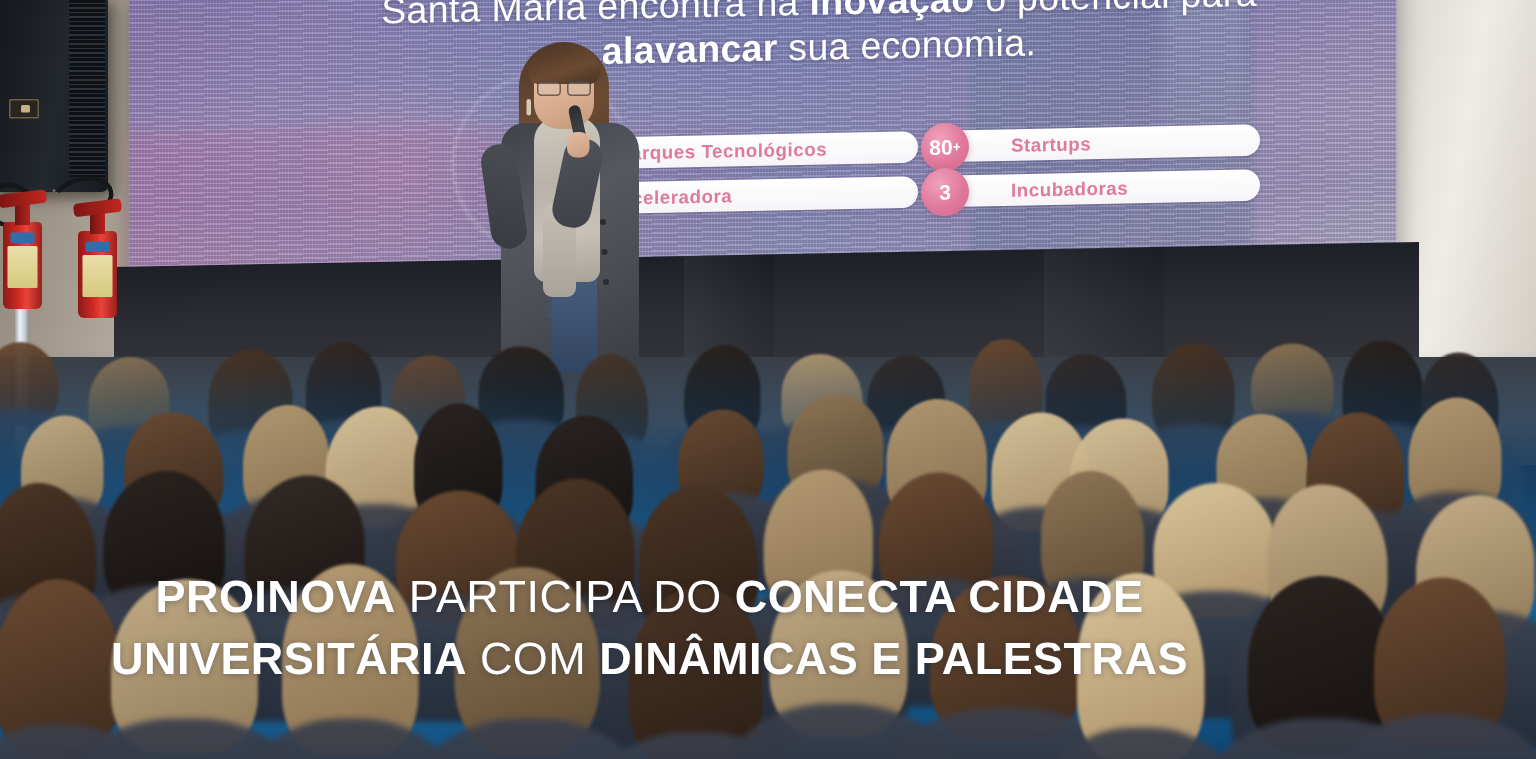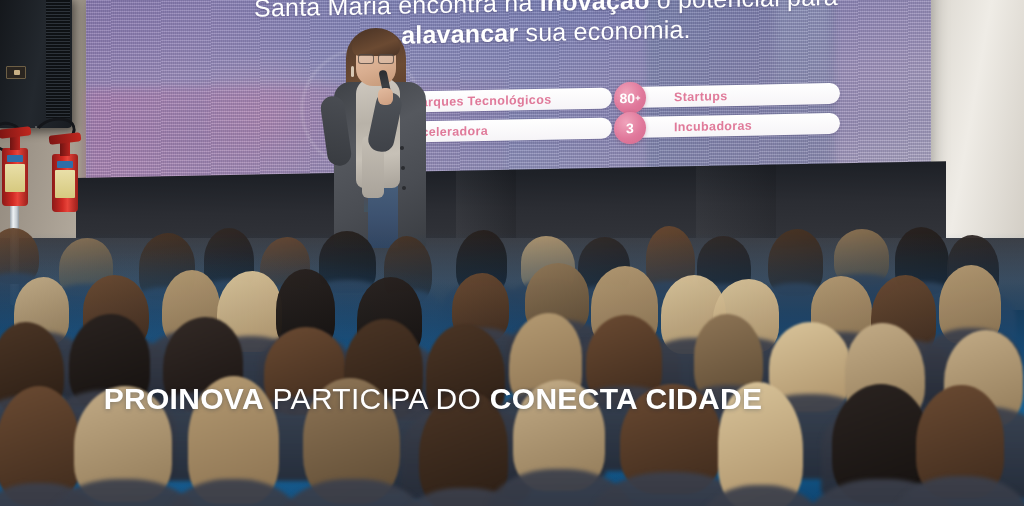--- a/index.html
+++ b/index.html
@@ -553,15 +553,16 @@
         <div style="position: absolute; left: 890px; top: 251px; width: 143px; height: 107px; background: linear-gradient(rgba(60, 64, 76, 0.92), rgba(38, 44, 56, 0.96)); border-radius: 46% 46% 12% 12%; filter: blur(2px); z-index: 3;"></div>
       </div>
 
   </div>
 
   <div class="blue-overlay"></div>
   <div class="blue-overlay-2"></div>
 
   <div class="headline">
     <span class="ln"><b>PROINOVA</b><span> PARTICIPA DO </span><b>CONECTA CIDADE</b></span>
+    <span class="ln"><b>UNIVERSITÁRIA</b><span> COM </span><b>DINÂMICAS E PALESTRAS</b></span>
   </div>
 
 </div>
 
 </body></html>

